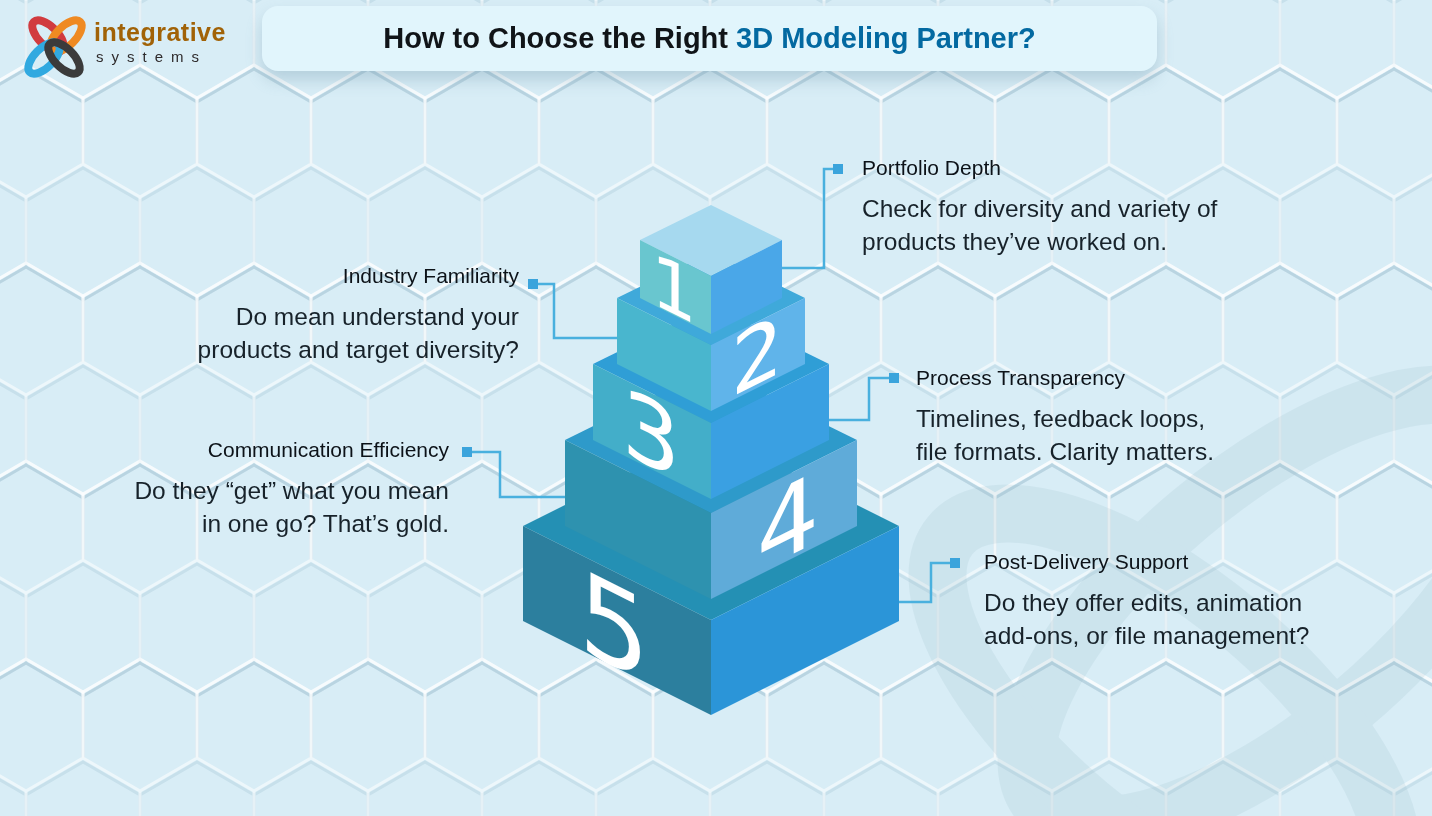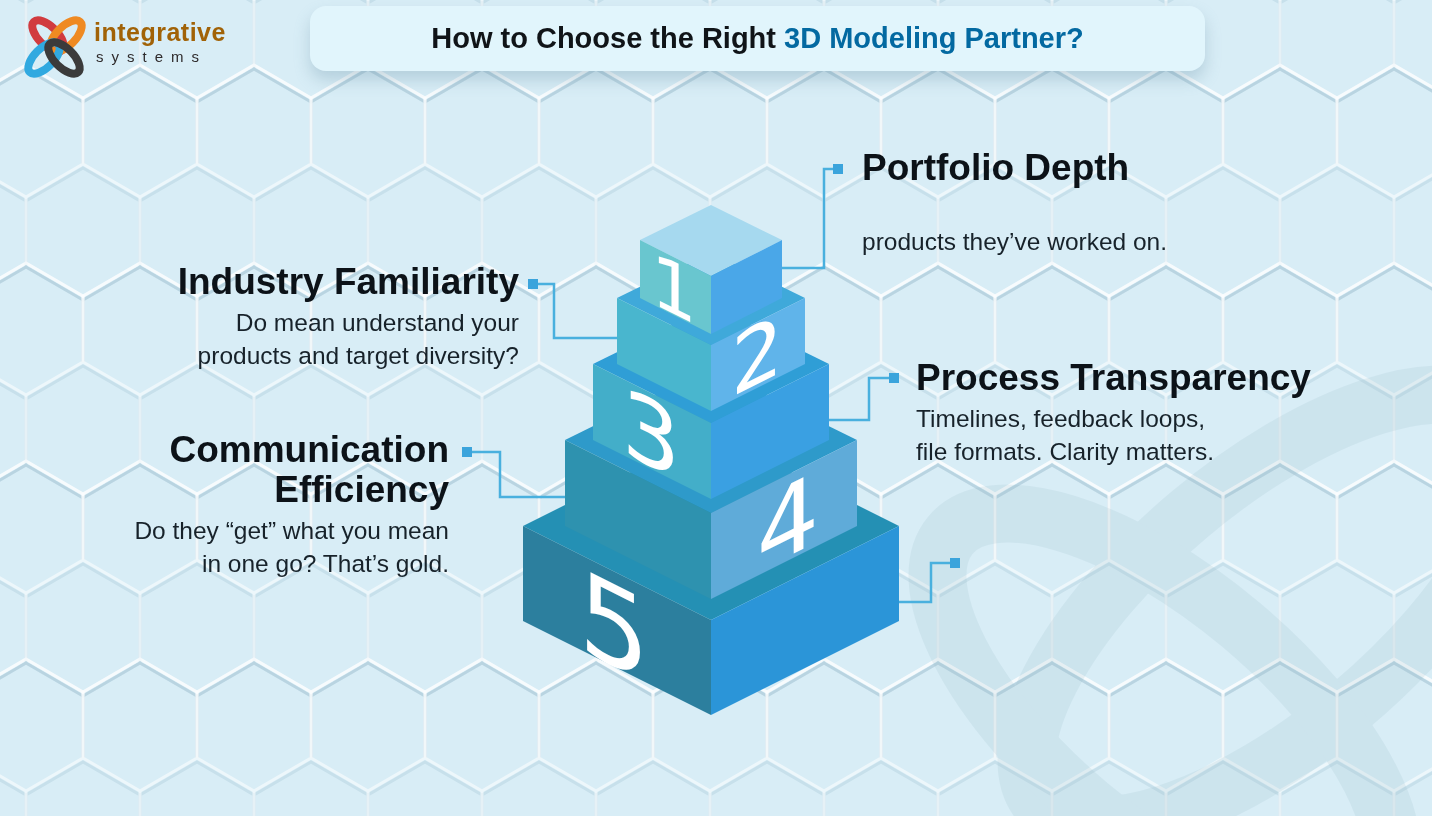--- a/index.html
+++ b/index.html
@@ -19,27 +19,27 @@
   #logo .word2{
     position:absolute;left:86px;top:44px;font-size:15px;font-weight:400;
     color:#2f2b2c;letter-spacing:8px;
   }
   
   #title-card{
     position:absolute;left:262px;top:6px;width:895px;height:65px;
     background:#e1f5fc;border-radius:16px;
     box-shadow:0 9px 16px rgba(110,150,170,.33);
     display:flex;align-items:center;justify-content:center;
-    font-size:29px;font-weight:700;white-space:pre;margin-left:48px;
+    font-size:29px;font-weight:700;white-space:pre;
   }
   #title-card .t-black{color:#101418;}
   #title-card .t-accent{color:#0369a1;}
   
   .callout{position:absolute;}
-  .callout h2{margin:0;font-size:37px;line-height:40px;font-weight:700;color:#0c1218;}
+  .callout h2{margin:0;font-size:21px;line-height:40px;font-weight:400;color:#0c1218;}
   .callout p{margin:4px 0 0 0;font-size:24.5px;line-height:33px;font-weight:400;color:#17222a;}
   .callout.align-right{text-align:right;}
 </style>
 </head>
 <body>
 
 <div id="canvas">
 
   <svg id="bg-hex" width="1432" height="816" aria-hidden="true">
     <defs>
@@ -138,36 +138,41 @@
     <div class="word1">integrative</div>
     <div class="word2">systems</div>
   </div>
 
   <div id="title-card">
     <span class="t-black">How to Choose the Right </span><span class="t-accent">3D Modeling Partner?</span>
   </div>
 
   <div class="callout" style="left:862px;top:148px;">
     <h2>Portfolio Depth</h2>
-    <p><br>
+    <p><span>Check for diversity and variety of</span><br>
        <span>products they’ve worked on.</span></p>
   </div>
 
-  <div class="callout align-right" style="right:913px;top:262px;">
+  <div class="callout align-right" style="right:913px;top:256px;">
     <h2>Industry Familiarity</h2>
     <p><span>Do mean understand your</span><br>
        <span>products and target diversity?</span></p>
   </div>
 
   <div class="callout" style="left:916px;top:358px;">
     <h2>Process Transparency</h2>
     <p><span>Timelines, feedback loops,</span><br>
        <span>file formats. Clarity matters.</span></p>
   </div>
 
   <div class="callout align-right" style="right:983px;top:430px;">
     <h2>Communication Efficiency</h2>
     <p><span>Do they “get” what you mean</span><br>
        <span>in one go? That’s gold.</span></p>
   </div>
 
+  <div class="callout" style="left:984px;top:542px;">
+    <h2>Post-Delivery Support</h2>
+    <p><span>Do they offer edits, animation</span><br>
+       <span>add-ons, or file management?</span></p>
+  </div>
 
 </div>
 
 </body></html>

